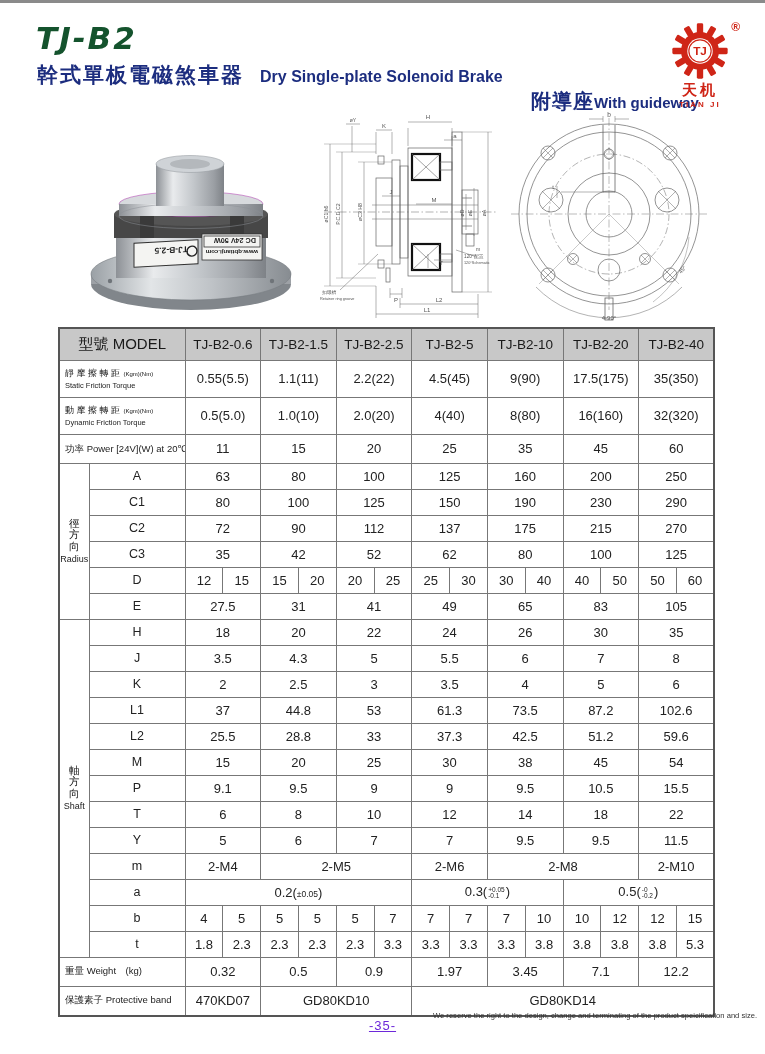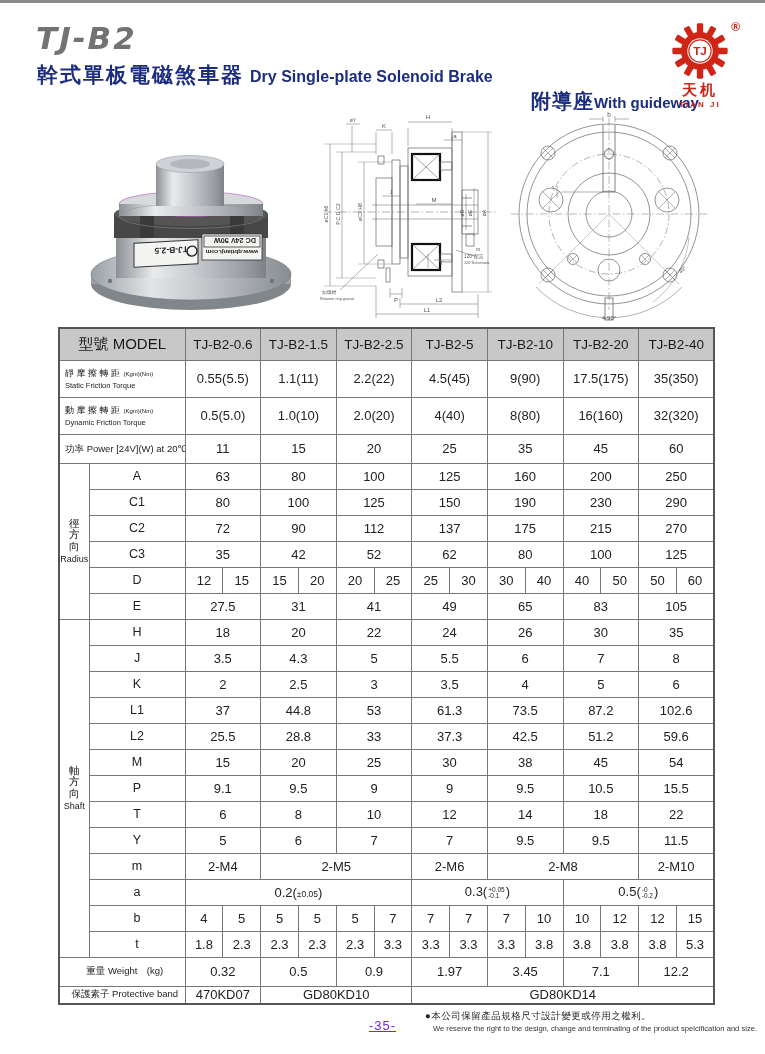--- a/index.html
+++ b/index.html
@@ -2,24 +2,24 @@
 <html><head>
 <meta charset="utf-8">
 <style>
   html,body{margin:0;padding:0;background:#ffffff;}
   .page{position:relative;width:765px;height:1054px;background:#fff;overflow:hidden;
         font-family:"Liberation Sans",sans-serif;color:#222;}
   .top-rule{position:absolute;left:0;top:0;width:765px;height:3px;background:#8a8a8a;}
 
   
   .brand-model{position:absolute;left:36px;top:20px;font-family:"DejaVu Sans",sans-serif;
-        font-style:italic;font-weight:bold;font-size:31px;color:#737373;letter-spacing:2px;}
+        font-style:italic;font-weight:bold;font-size:31px;color:#14532d;letter-spacing:2px;}
   .title-line{position:absolute;left:37px;top:61px;color:#1c2d7f;white-space:nowrap;}
   .title-zh{font-size:21px;font-weight:bold;letter-spacing:2px;}
-  .title-en{font-size:16px;font-weight:bold;margin-left:6px;}
+  .title-en{font-size:16px;font-weight:bold;margin-left:16px;}
   .guideway{position:absolute;left:487px;top:88px;color:#1c2d7f;white-space:nowrap;}
   .guideway .zh{font-size:20px;font-weight:bold;letter-spacing:1px;margin-left:44px;}
   .guideway .en{font-size:15px;font-weight:bold;}
 
   
   .logo{position:absolute;left:658px;top:22px;width:84px;text-align:center;color:#cf2517;}
   .logo .reg{position:absolute;right:2px;top:-2px;font-size:12px;font-weight:bold;}
   .logo .zh{font-size:15px;font-weight:bold;letter-spacing:3px;margin-top:1px;}
   .logo .en{font-size:8px;font-weight:bold;letter-spacing:2px;margin-top:0px;}
 
@@ -33,26 +33,26 @@
   .spec-table td{border:1px solid #777;text-align:center;vertical-align:middle;padding:0;
         font-size:13px;color:#222;overflow:hidden;white-space:nowrap;}
   .spec-table{border:2px solid #555;padding-left:18px;}
   tr.head{height:32px;}
   tr.head td{background:#c8c8c8;font-size:13.5px;color:#1a1a1a;}
   tr.head td.model-label{font-size:15px;}
   tr.spec{height:37px;}
   tr.power{height:29px;}
   tr.dim{height:26px;}
   tr.wt{height:29px;}
-  tr.prot{height:18px;}
+  tr.prot{height:30px;}
   td.label{text-align:left;padding-left:5px;}
   .lzh{font-size:9px;letter-spacing:2.5px;color:#111;}
   .lunit{font-size:6px;letter-spacing:0;margin-left:1px;}
   .len{font-size:7.5px;letter-spacing:0;color:#222;margin-top:1px;}
-  td.rowlabel{text-align:center;padding-left:5px;font-size:9.5px;}
+  td.rowlabel{text-align:left;padding-left:5px;font-size:9.5px;}
   td.letter{font-size:12.5px;}
   td.group .gv{font-size:10.5px;line-height:11.5px;color:#111;}
   td.group .ge{font-size:9px;margin-top:2px;}
   .tolsmall{font-size:8.5px;}
   .tolstack{display:inline-block;vertical-align:middle;margin:0 1px;}
   .tolstack i{display:block;font-style:normal;font-size:6.5px;line-height:6.5px;text-align:left;}
 
   
   .page-number{position:absolute;left:0;right:0;top:1018px;text-align:center;
         font-size:13px;color:#6d28d9;letter-spacing:1px;text-decoration:underline;}
@@ -558,16 +558,15 @@
           <td colspan="2" class="rowlabel">保護素子 Protective band</td>
           <td colspan="2">470KD07</td>
           <td colspan="4">GD80KD10</td>
           <td colspan="8">GD80KD14</td>
         </tr>
       </tbody>
   </table>
 
   <div class="page-number">-35-</div>
   <div class="foot-note">
-    <div class="nz"><span>●</span><span>本公司保留產品規格尺寸設計變更或停用之權利。</span></div>
     <div class="ne">We reserve the right to the design, change and terminating of the product speicification and size.</div>
   </div>
 </div>
 
 </body></html>

